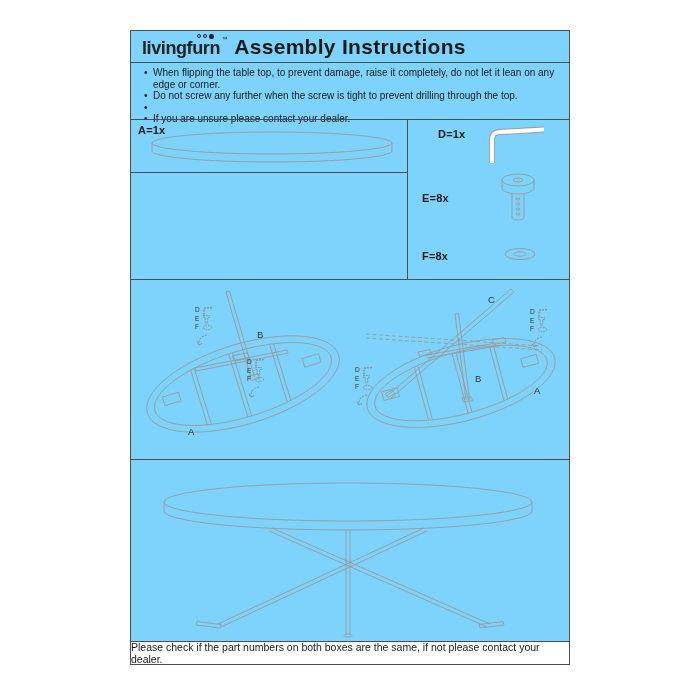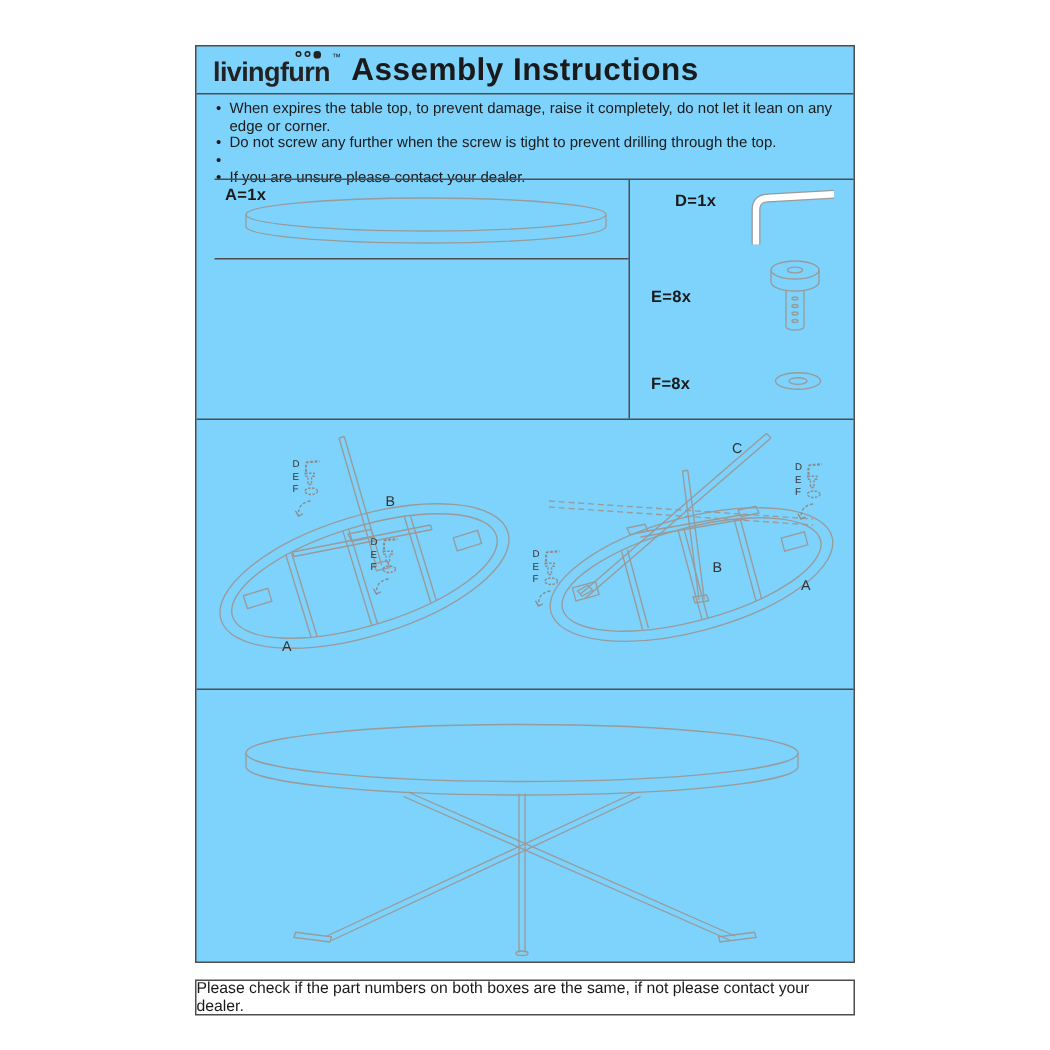--- a/index.html
+++ b/index.html
@@ -27,21 +27,21 @@
   .title { position:absolute; left:0; right:0; top:4px; text-align:center;
            font-size:21px; font-weight:600; letter-spacing:0.3px; }
 
   
   .warn { height:52px; padding:4px 0 0 0; }
   .wrow { display:flex; align-items:flex-start; padding:0 8px 0 13px;
           font-size:10px; line-height:11.5px; }
   .wrow .dot { width:9px; flex:0 0 9px; font-size:10px; line-height:11.5px; }
 
   
-  .parts { height:159px; display:flex;margin-left:12px; }
+  .parts { height:159px; display:flex; }
   .parts-left { width:276px; border-right:1px solid #4d4d4d; }
   .boxA { height:52px; position:relative; }
   .bc-row { height:106px; border-top:1px solid #4d4d4d; display:flex; }
   .boxB { width:104px; border-right:1px solid #4d4d4d; position:relative; }
   .boxC { width:171px; position:relative; }
   .boxDEF { width:161px; position:relative; }
   .plabel { position:absolute; font-size:11px; font-weight:600; letter-spacing:0.2px; }
 
   
   svg.art * { vector-effect:non-scaling-stroke; }
@@ -56,21 +56,20 @@
   .callout { position:absolute; width:28px; }
   .crow { display:flex; align-items:center; gap:2px; height:8.5px; }
   .clet { font-size:6.5px; line-height:8px; color:#333; width:5px; }
 
   
   .footerbox {
     position:absolute; left:130px; top:641px; width:438px; height:22px;
     border:1px solid #4d4d4d; background:#fff;
     display:flex; align-items:center; justify-content:center;
     font-size:10.5px;
-    margin-top:12px;
   }
 </style>
 </head>
 <body>
 
 <div class="doc">
 
   <div class="sec hdr">
     <div class="logo">
       <span class="logo-dots">
@@ -80,21 +79,21 @@
         </span>
       <span>livingfurn</span>
       <span class="logo-tm" style="position:absolute;">™</span>
     </div>
     <div class="title">Assembly Instructions</div>
   </div>
 
   <div class="sec warn">
     <div class="wrow">
         <span class="dot">•</span>
-        <span>When expires the table top, to prevent damage, raise it completely, do not let it lean on any edge or corner.</span>
+        <span>When flipping the table top, to prevent damage, raise it completely, do not let it lean on any edge or corner.</span>
       </div>
     <div class="wrow">
         <span class="dot">•</span>
         <span>Do not screw any further when the screw is tight to prevent drilling through the top.</span>
       </div>
     <div class="wrow">
         <span class="dot">•</span>
       </div>
     <div class="wrow">
         <span class="dot">•</span>

